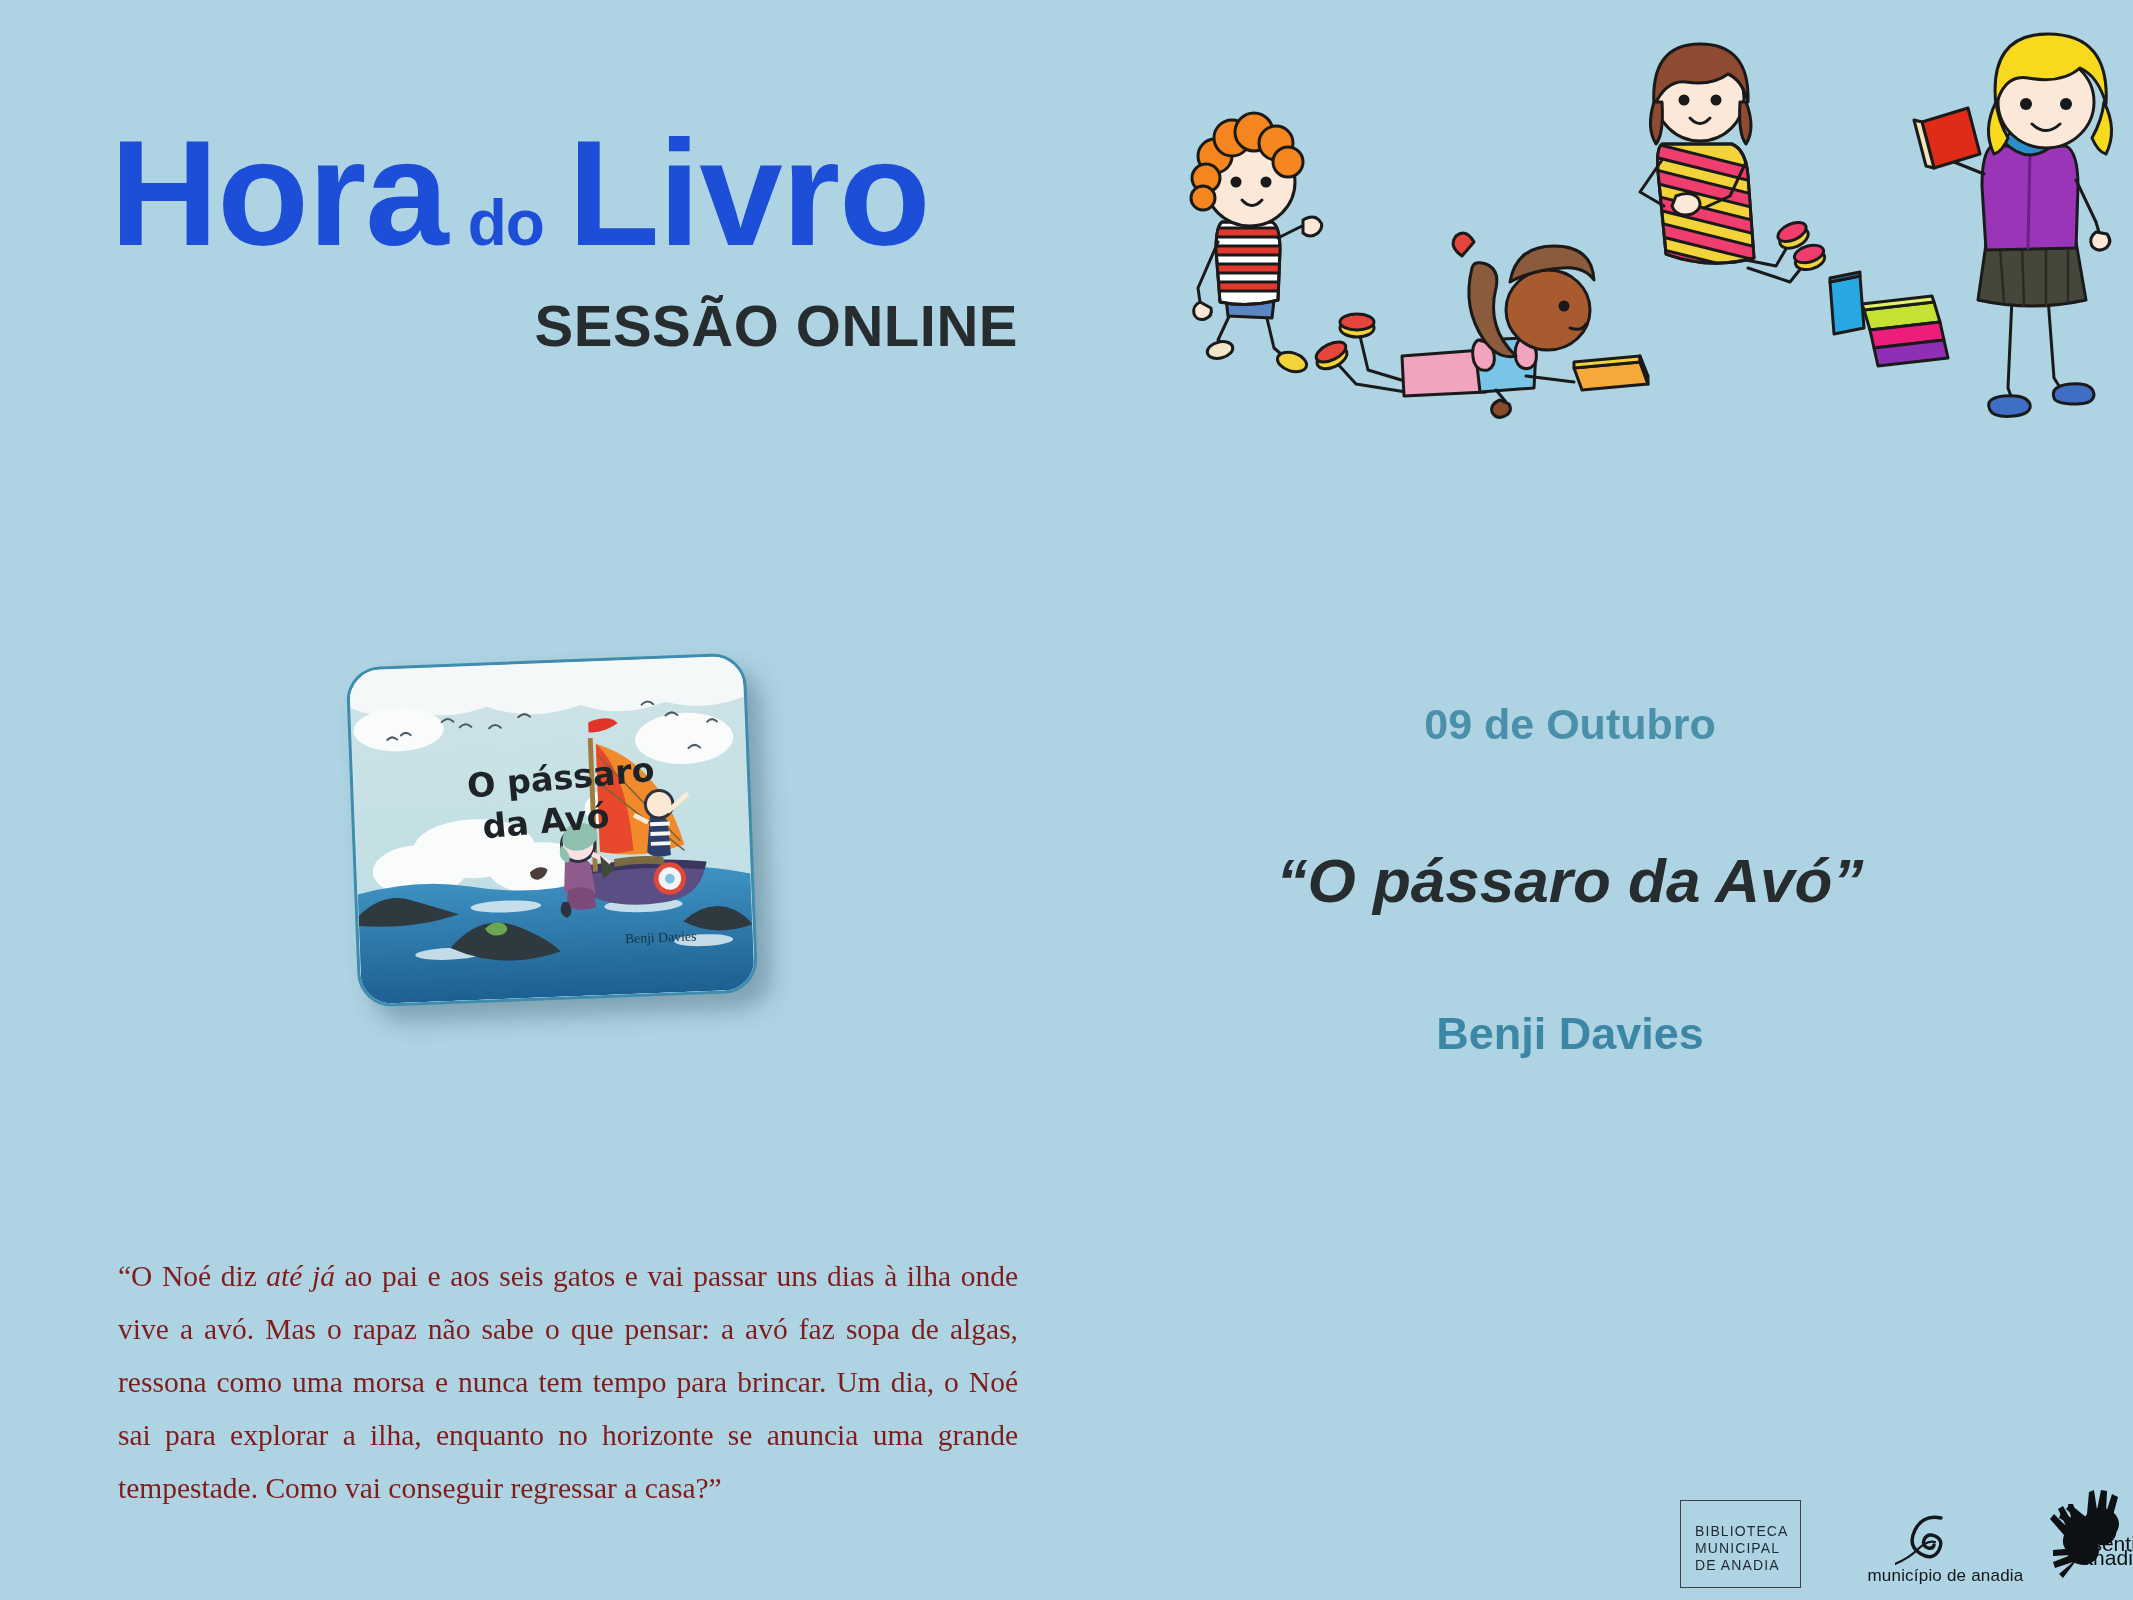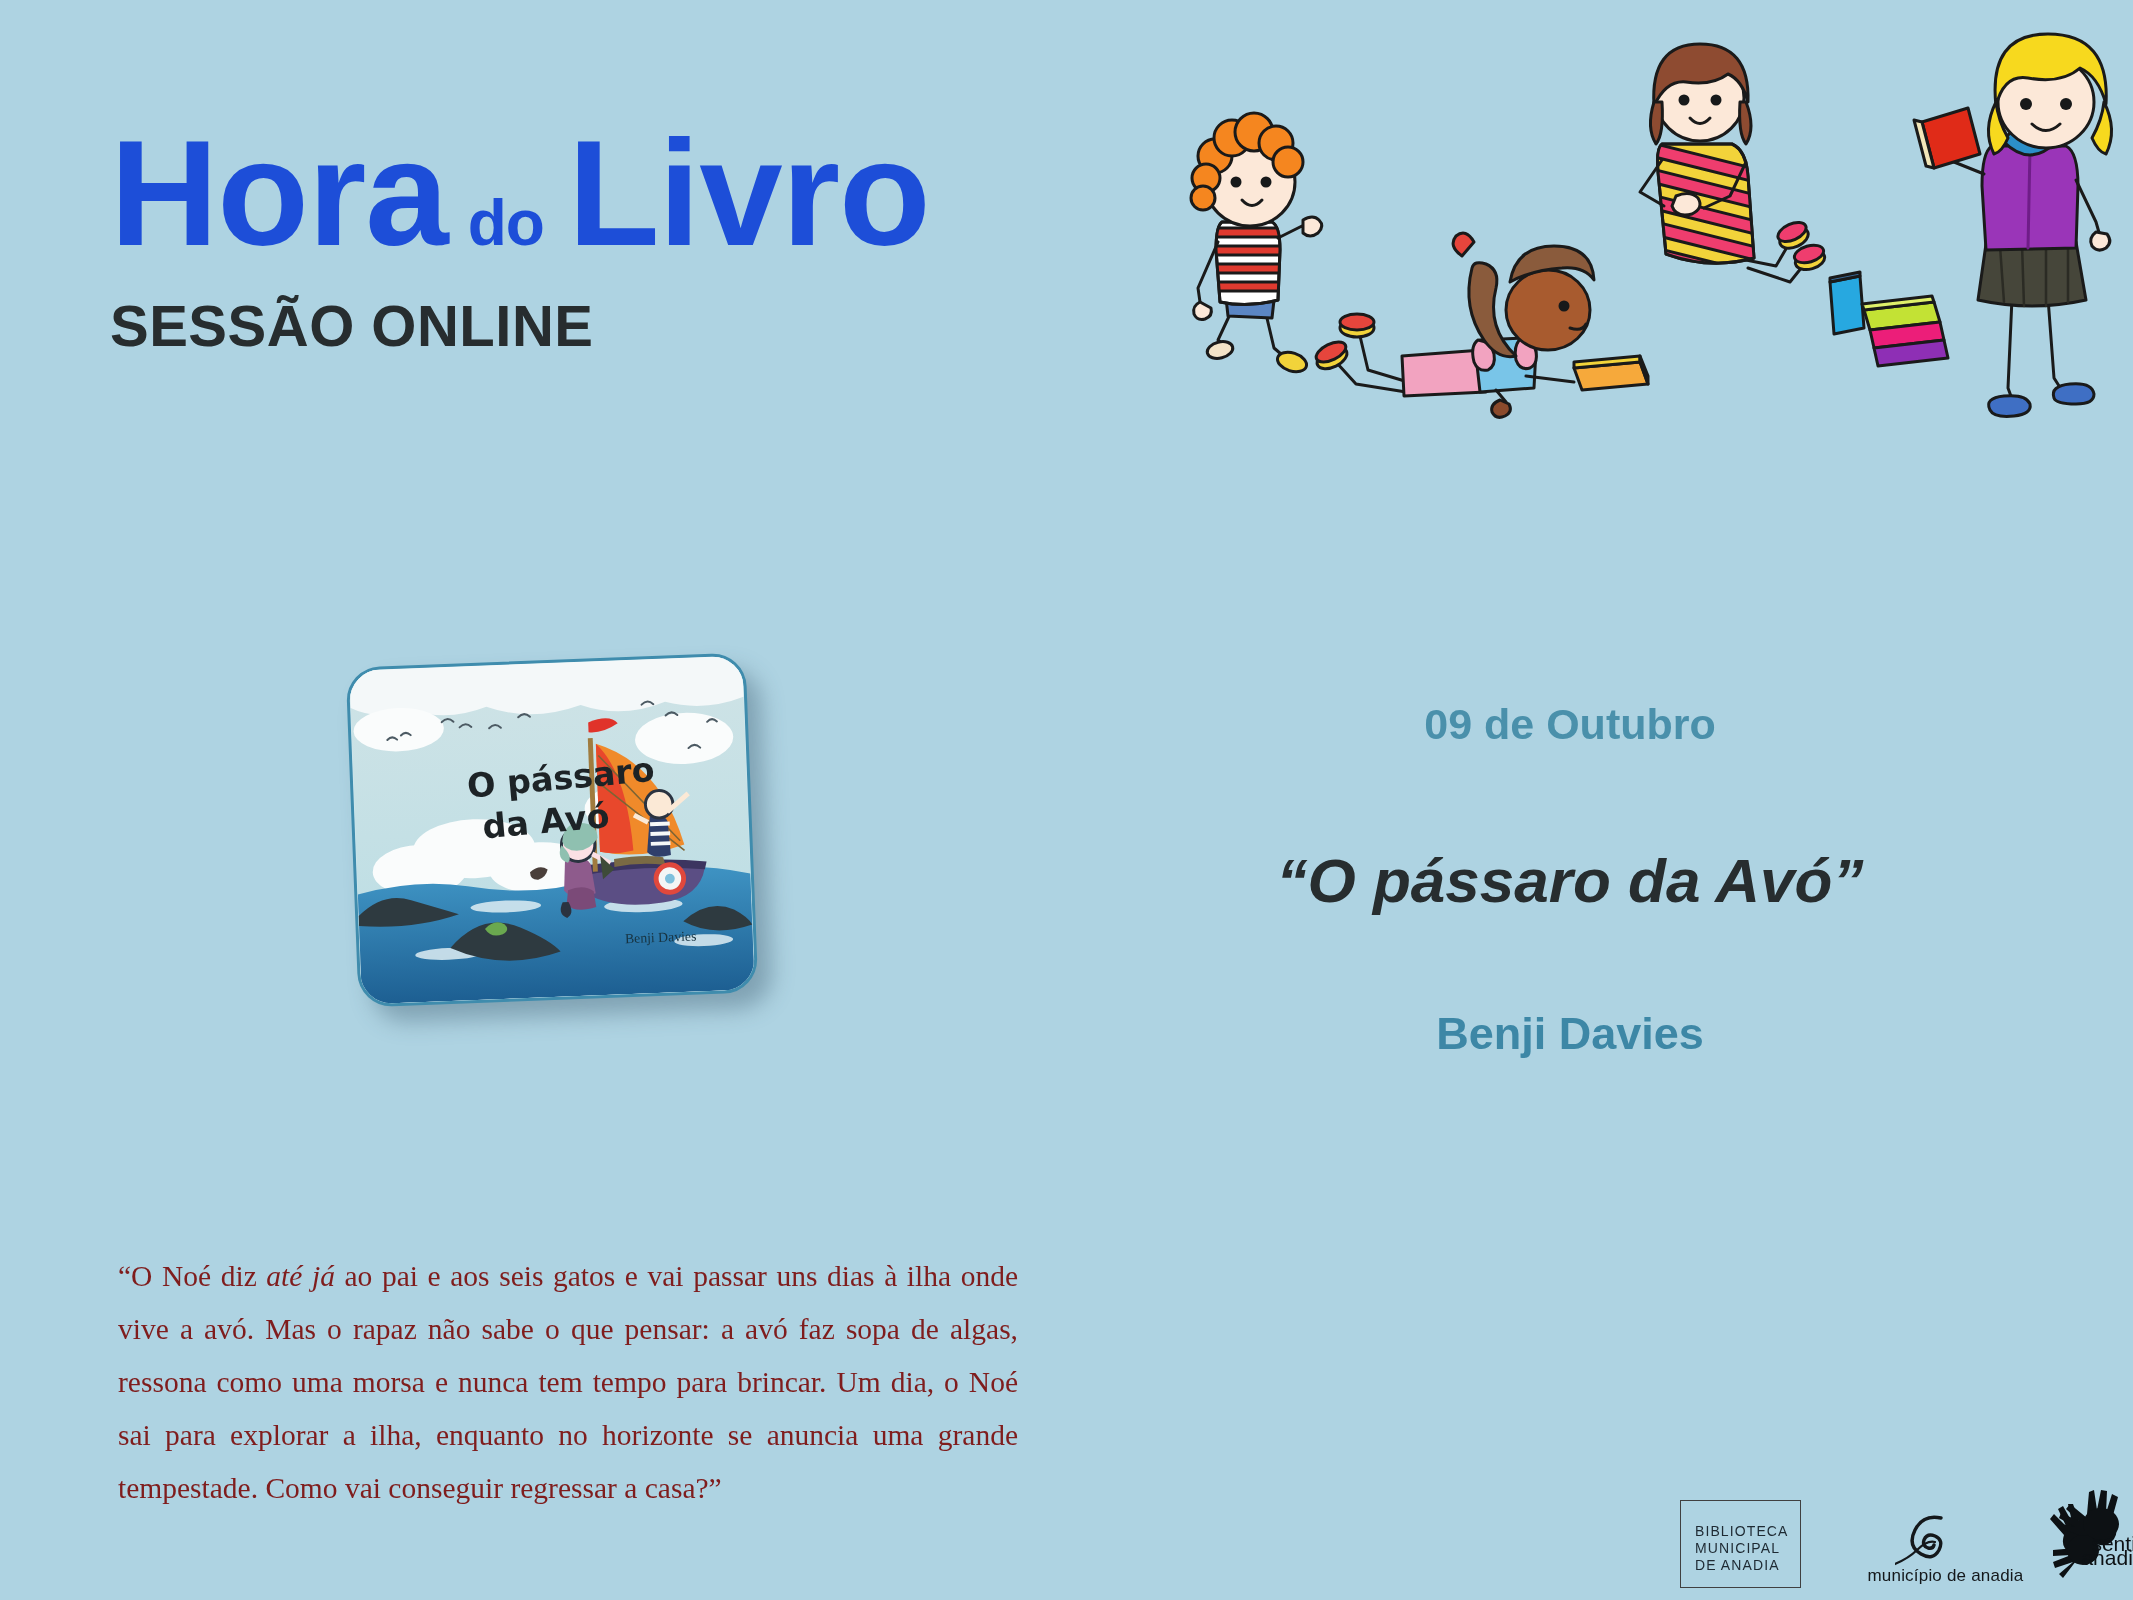--- a/index.html
+++ b/index.html
@@ -20,21 +20,21 @@
   }
   .title-line .small-do {
     font-size:64px; font-weight:700;
     vertical-align:baseline;
     padding:0 14px 0 20px;
     letter-spacing:-1px;
   }
   .title-line .w2 { margin-left:10px; }
   .subtitle {
     margin-top:24px;
-    padding-right:92px;
+    text-align:right; padding-right:92px;
     font-size:58px; font-weight:700; color:#272d2f;
     letter-spacing:0.5px;
   }
 
   
   .kids { position:absolute; left:1170px; top:10px; width:960px; height:460px; }
   .kids svg { display:block; width:100%; height:100%; }
 
   
   .book-wrap {

